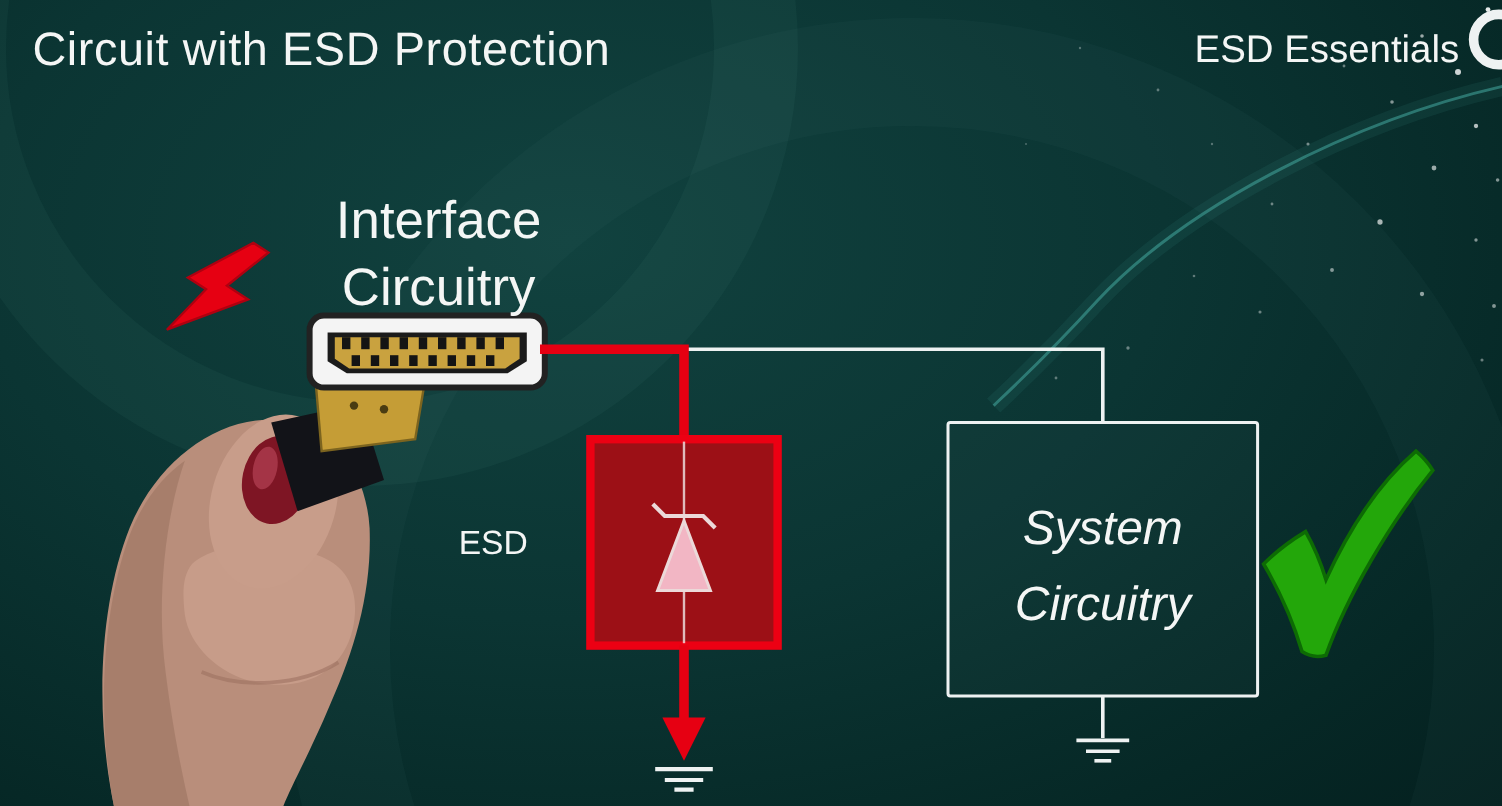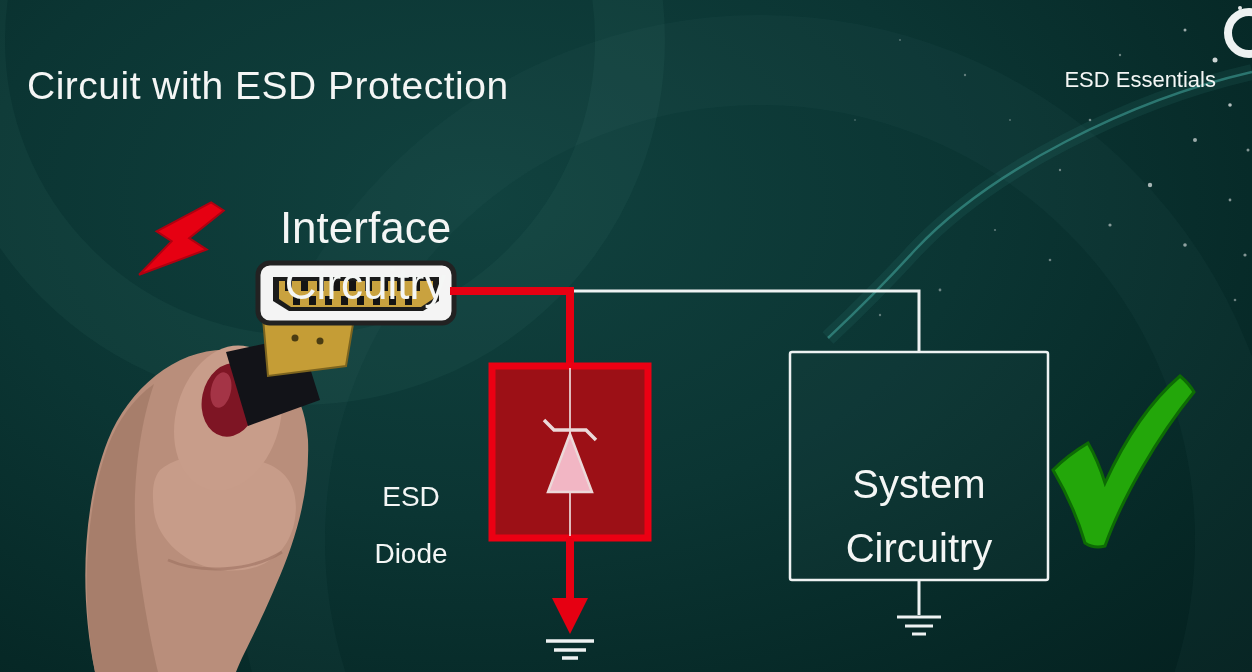--- a/index.html
+++ b/index.html
@@ -5,28 +5,28 @@
   html,body{margin:0;padding:0;background:#04201f;}
   .stage{
     position:relative;
     width:1252px;height:672px;
     overflow:hidden;
     font-family:"Liberation Sans", sans-serif;
     background:
       radial-gradient(1100px 700px at 38% 30%, #11423f 0%, #0b3533 45%, #062826 78%, #041f1e 100%);
   }
   svg{position:absolute;left:0;top:0;}
-  .txt{position:absolute;color:#f4f6f5;margin-top:44px;}
+  .txt{position:absolute;color:#f4f6f5;}
   .title{left:27px;top:20px;font-size:39px;font-weight:500;letter-spacing:.5px;}
-  .brand{right:36px;top:23px;font-size:22px;font-weight:500;}
+  .brand{right:36px;top:23px;font-size:32px;font-weight:500;}
   .lbl span{display:block;text-align:center;}
   .connector-label{left:263px;top:156px;width:205px;font-size:44px;line-height:56px;}
   .diode-label{left:340px;top:424px;width:142px;font-size:28px;line-height:57px;}
   .diode-label span{text-align:center;}
-  .system-label{left:790px;top:408px;width:258px;font-size:40px;line-height:64px;}
+  .system-label{left:790px;top:408px;width:258px;font-size:40px;line-height:64px;font-style:italic;}
 </style>
 </head>
 <body>
 
 <div class="stage">
 
   <svg width="1252" height="672" viewBox="0 0 1252 672">
     <circle cx="300" cy="40" r="330" fill="none" stroke="rgba(120,190,180,0.05)" stroke-width="70"></circle>
     <circle cx="760" cy="540" r="480" fill="none" stroke="rgba(120,190,180,0.04)" stroke-width="90"></circle>
     <path d="M1252,72 C1130,100 990,170 915,250 C873,296 845,322 828,338" fill="none" stroke="rgba(70,170,160,0.55)" stroke-width="2.5"></path>
@@ -144,21 +144,20 @@
   <div class="txt title">Circuit with ESD Protection</div>
   <div class="txt brand">ESD Essentials</div>
 
   <div class="txt lbl connector-label">
     <span>Interface</span>
     <span>Circuitry</span>
   </div>
 
   <div class="txt lbl diode-label">
     <span>ESD</span>
-    <span>Diode</span>
   </div>
 
   <div class="txt lbl system-label">
     <span>System</span>
     <span>Circuitry</span>
   </div>
 
 </div>
 
 </body></html>

